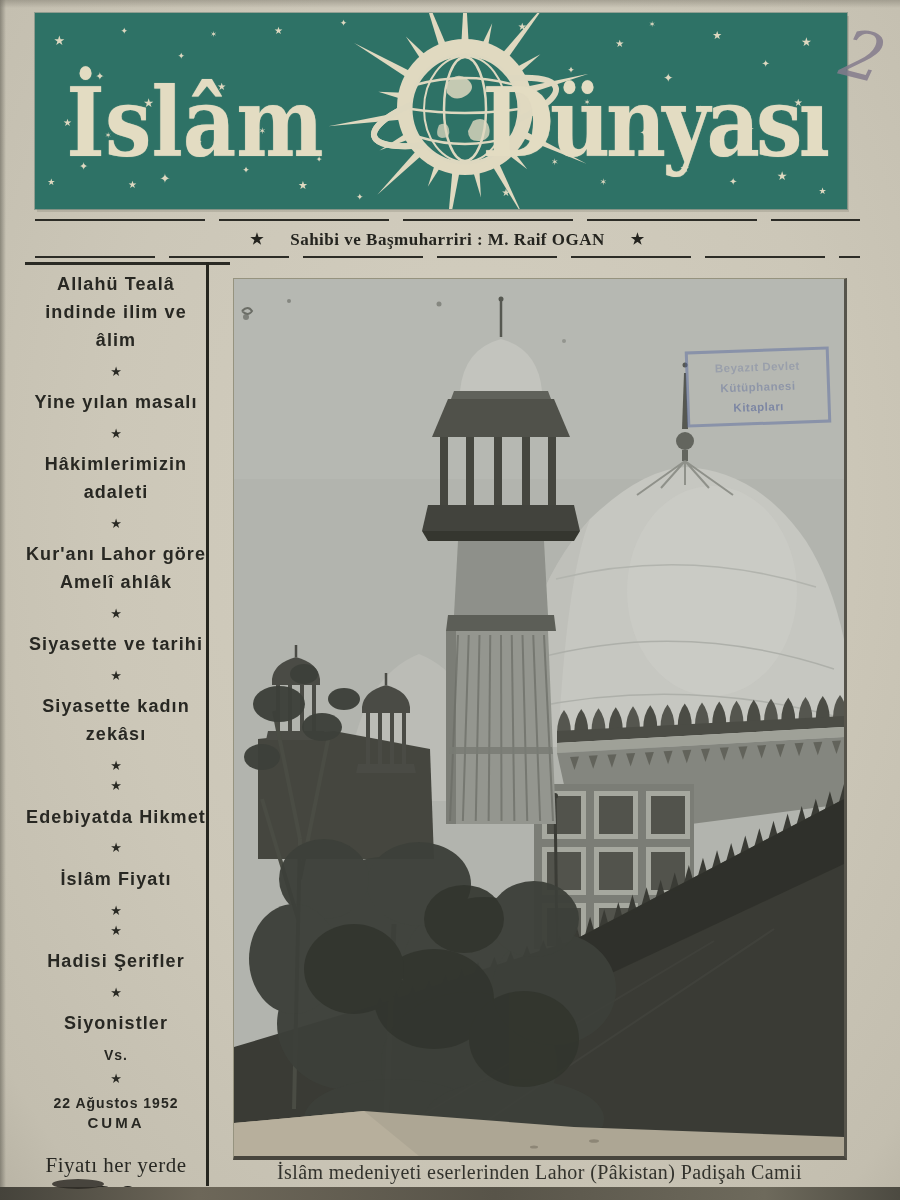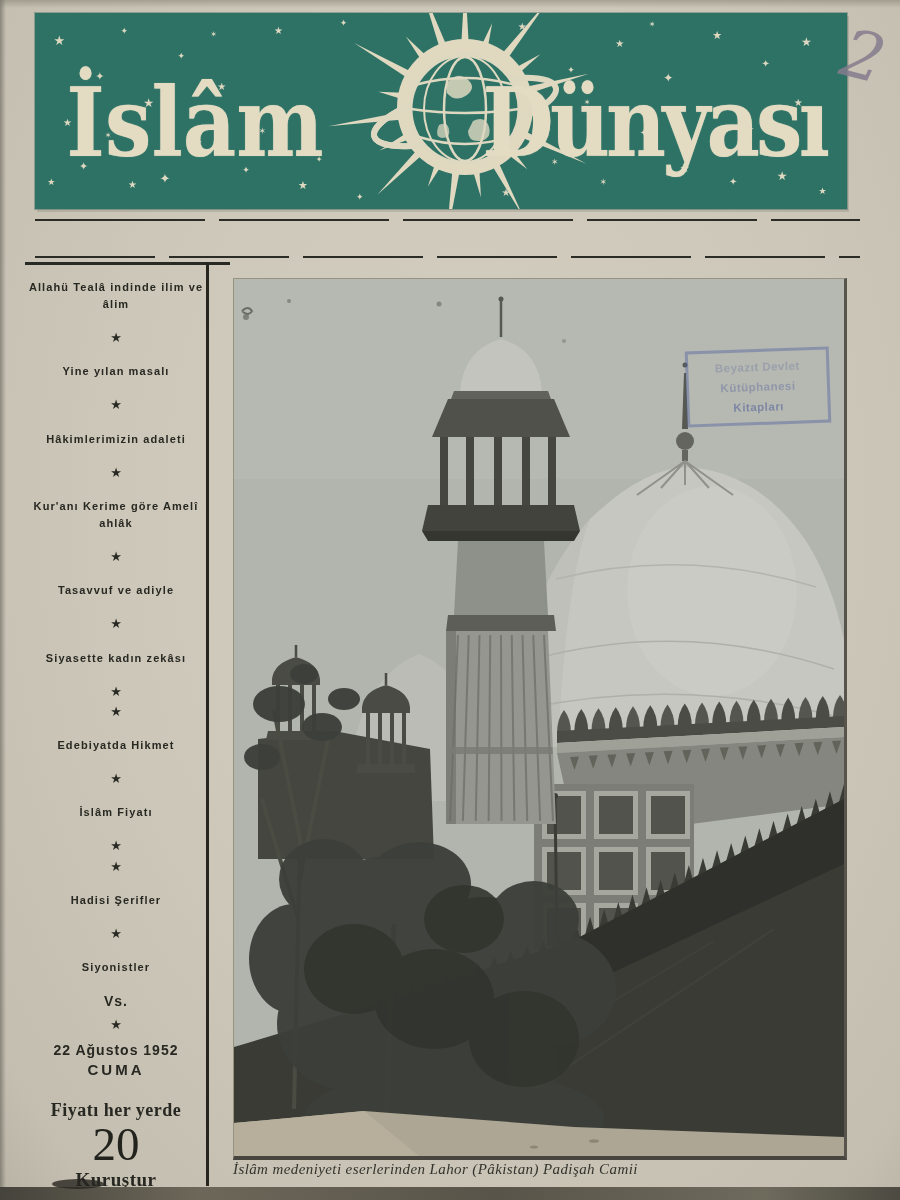--- a/index.html
+++ b/index.html
@@ -31,45 +31,45 @@
   .rule{position:absolute;left:35px;width:825px;height:2px;
     background:repeating-linear-gradient(90deg,#2c2c26 0 170px,rgba(0,0,0,0) 170px 184px);}
   .rule-a{top:219px;}
   .rule-b{top:256px;background:repeating-linear-gradient(90deg,#2c2c26 0 120px,rgba(0,0,0,0) 120px 134px);}
 
   
   .sidebar{position:absolute;left:25px;top:262px;width:182px;text-align:center;color:#282823;}
   .toc-rule{position:absolute;left:0;top:0;width:205px;height:3px;background:#2a2a24;}
   .toc-heading{margin:14px 0 4px;font-family:"Liberation Serif",serif;font-weight:700;font-size:21px;
     letter-spacing:1.5px;display:inline-block;border-bottom:3px solid #2a2a24;padding:0 2px 3px;}
-  .toc-item{font-weight:700;font-size:11px;letter-spacing:1.1px;line-height:1.55;margin:17px 0;}
+  .toc-item{font-weight:700;font-size:18px;letter-spacing:1.1px;line-height:1.55;margin:9px 0;}
   .toc-star{font-size:13px;line-height:1.25;margin:4px 0;color:#2a2a24;}
   .toc-vs{font-weight:700;font-size:14px;letter-spacing:1px;margin:6px 0 8px;}
   .issue-label{font-family:"Liberation Serif",serif;font-weight:700;font-size:22px;letter-spacing:1px;margin-top:16px;}
   .issue-number{font-family:"DejaVu Serif",serif;font-weight:700;font-size:62px;line-height:.95;margin-top:2px;color:#1f1f1a;}
   .issue-date{font-weight:700;font-size:14px;letter-spacing:1px;margin-top:8px;}
   .issue-day{font-weight:700;font-size:15px;letter-spacing:3px;margin-top:3px;}
-  .price-label{font-family:"Liberation Serif",serif;font-weight:700;font-size:18px;margin-top:22px;letter-spacing:.5px;}
+  .price-label{font-family:"Liberation Serif",serif;font-weight:400;font-size:21px;margin-top:22px;letter-spacing:.5px;}
   .price-value{font-family:"Liberation Serif",serif;font-size:47px;line-height:1.02;color:#23231e;}
   .price-unit{font-family:"Liberation Serif",serif;font-weight:700;font-size:19px;letter-spacing:.5px;}
   .v-divider{position:absolute;left:206px;top:262px;width:3px;height:924px;background:#26261f;}
 
   
   .photo{position:absolute;left:233px;top:278px;width:610px;height:877px;margin:0;
     border-top:1px solid #96937f;border-left:1px solid #96937f;
     border-right:3px solid #56544b;border-bottom:4px solid #47453d;}
   .photo svg{display:block;}
   .stamp{position:absolute;left:452px;top:70px;width:144px;height:76px;border:3px solid rgba(82,100,158,.45);
     transform:rotate(-2deg);text-align:center;font-weight:700;font-size:11.5px;line-height:1.75;
     color:rgba(66,84,148,.62);letter-spacing:.5px;padding-top:5px;box-sizing:border-box;}
   .stamp .s1{opacity:.4;}
   .stamp .s2{opacity:.55;}
   .stamp .s3{opacity:.8;}
-  .caption{position:absolute;left:233px;top:1161px;width:613px;
-    font-family:"Liberation Serif",serif;font-style:italic;font-size:15px;color:#33332d;letter-spacing:.4px;}
+  .caption{position:absolute;left:233px;top:1161px;width:613px;text-align:center;
+    font-family:"Liberation Serif",serif;font-size:20px;color:#33332d;letter-spacing:.4px;}
   .bottom-edge{position:absolute;left:0;right:0;bottom:0;height:13px;z-index:45;
     background:linear-gradient(90deg,#45433b,#6d6759 22%,#585449 55%,#6e6a5c 85%,#4c4a41);}
   .bottom-edge::before{content:"";position:absolute;left:52px;top:-8px;width:52px;height:10px;
     border-radius:50%;background:rgba(40,38,32,.8);}
 </style>
 </head>
 <body>
 
 <div class="page">
 
@@ -153,33 +153,34 @@
       <path d="M84,112 q8,-4 10,4 q2,9 -7,9 q-8,-1 -3,-13 z" fill="#ded8c0" opacity=".75"></path>
       <ellipse cx="110" cy="99" rx="94" ry="25" fill="none" stroke="#ded8c0" stroke-width="6" transform="rotate(-15 110 99)" stroke-dasharray="0 150 90 300"></ellipse>
     </svg>
     <div class="title-word w1">İslâm</div>
     <div class="title-word w2">Dünyası</div>
   </div>
 
   <div class="handwritten">2</div>
 
   <div class="rule rule-a"></div>
+  <div class="byline"><span class="bl-star">★</span><span>Sahibi ve Başmuharriri :  M. Raif OGAN</span><span class="bl-star">★</span></div>
   <div class="rule rule-b"></div>
 
   <aside class="sidebar">
     <div class="toc-rule"></div>
     <div class="toc-item">Allahü Tealâ indinde ilim ve âlim</div>
     <div class="toc-star">★</div>
     <div class="toc-item">Yine yılan masalı</div>
     <div class="toc-star">★</div>
     <div class="toc-item">Hâkimlerimizin adaleti</div>
     <div class="toc-star">★</div>
-    <div class="toc-item">Kur'anı Kerime göre Amelî ahlâk</div>
-    <div class="toc-star">★</div>
-    <div class="toc-item">Tasavvuf ve adiyle</div>
+    <div class="toc-item">Kur'anı Lahor göre Amelî ahlâk</div>
+    <div class="toc-star">★</div>
+    <div class="toc-item">Siyasette ve tarihi</div>
     <div class="toc-star">★</div>
     <div class="toc-item">Siyasette kadın zekâsı</div>
     <div class="toc-star">★</div>
     <div class="toc-star">★</div>
     <div class="toc-item">Edebiyatda Hikmet</div>
     <div class="toc-star">★</div>
     <div class="toc-item">İslâm Fiyatı</div>
     <div class="toc-star">★</div>
     <div class="toc-star">★</div>
     <div class="toc-item">Hadisi Şerifler</div>

